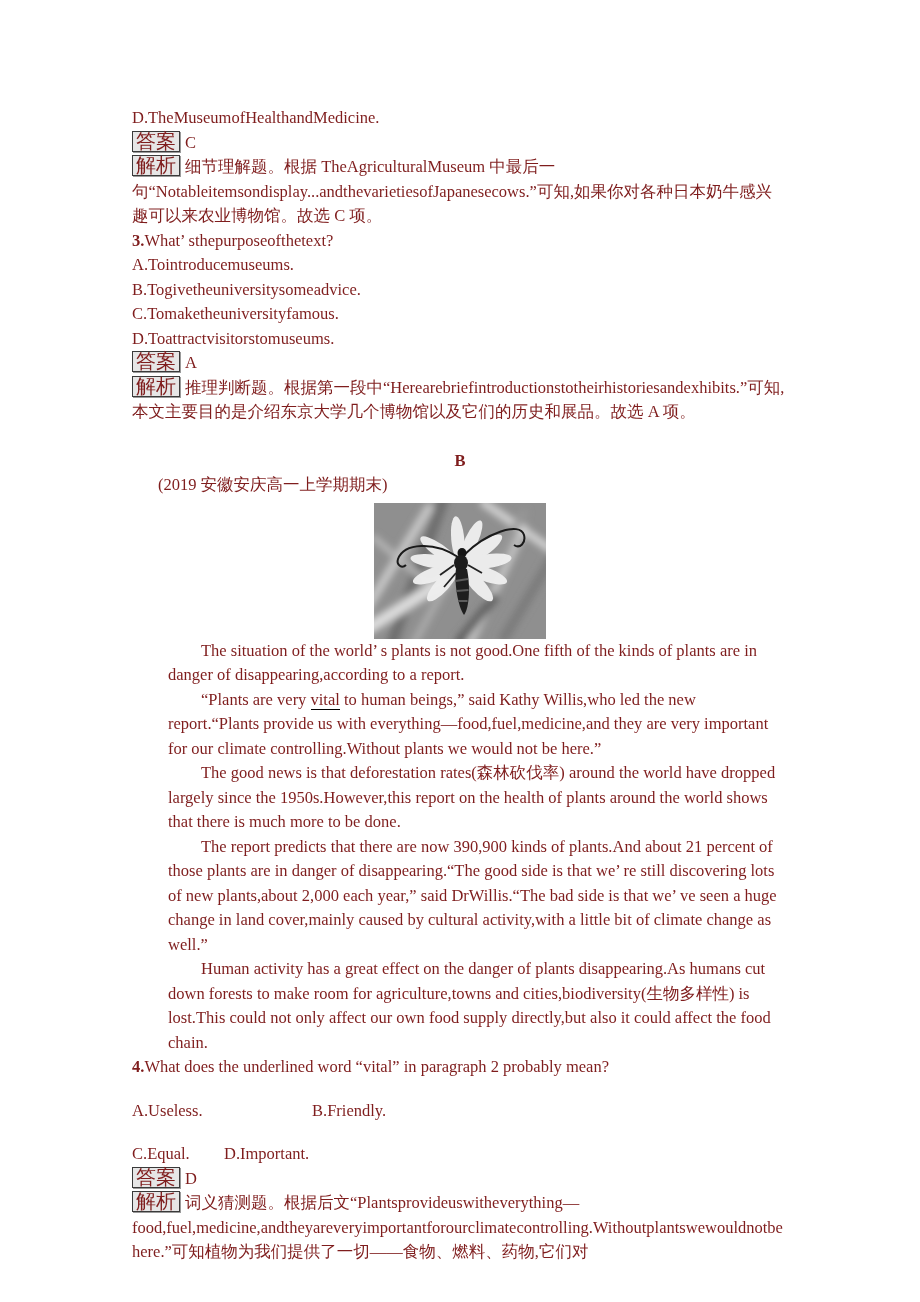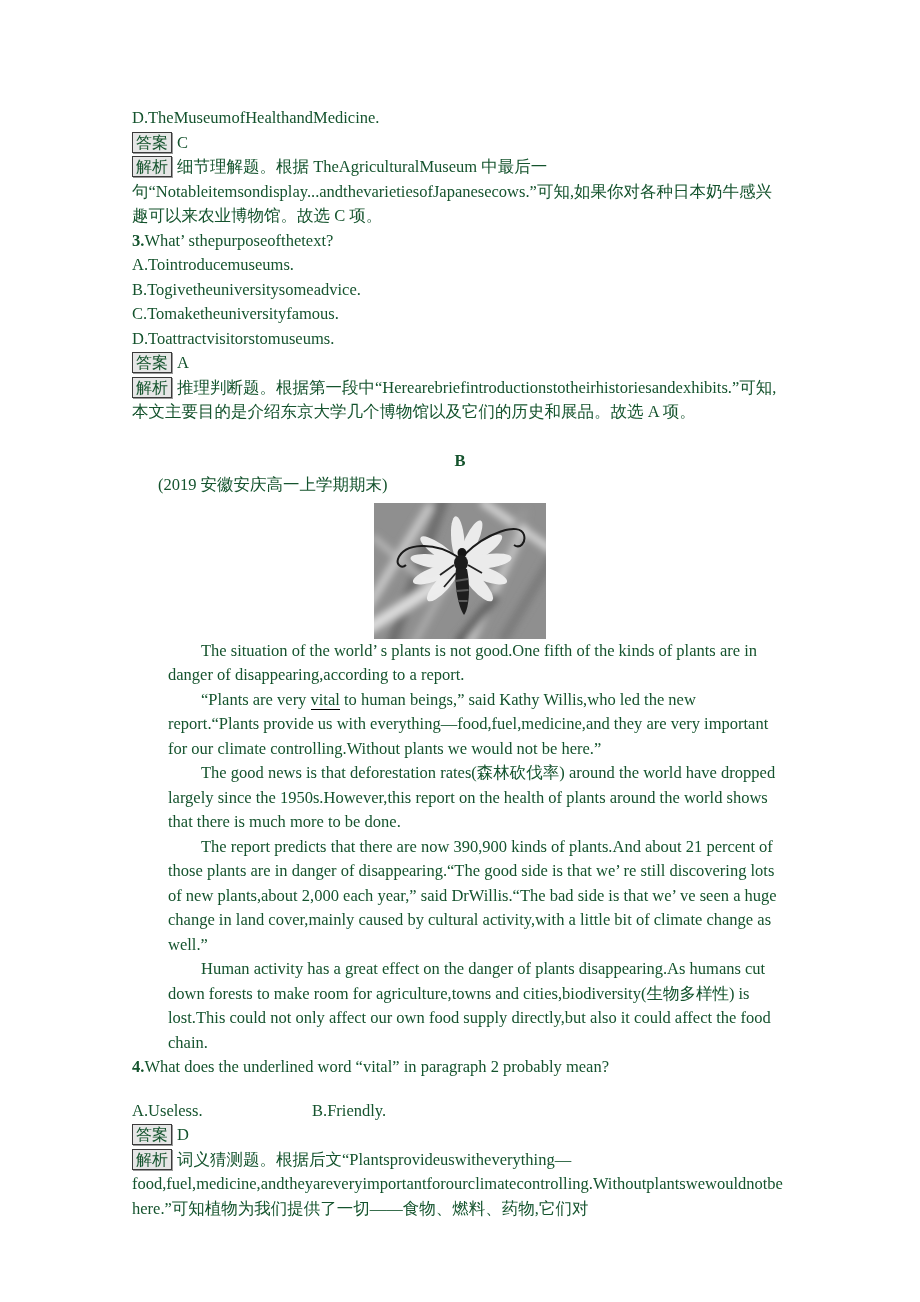--- a/index.html
+++ b/index.html
@@ -1,28 +1,28 @@
 <!DOCTYPE html>
 <html><head>
 <meta charset="utf-8">
 <style>
   html,body{margin:0;padding:0;background:#ffffff;}
   .page{
     width:920px;height:1302px;box-sizing:border-box;
-    background:#ffffff;color:#14532d;
+    background:#ffffff;color:#7f1d1d;
     font-family:"Liberation Serif","DejaVu Serif",serif;
     font-size:16.5px;line-height:24.5px;
     padding:106px 132px 0 132px;overflow:hidden;
   }
   p{margin:0;padding:0;}
   .para{overflow-wrap:break-word;word-wrap:break-word;}
   .bodyp{text-indent:33px;overflow-wrap:break-word;word-wrap:break-word;margin-left:36px;}
   .badge{
     display:inline-block;border:1px solid #3a3a3a;background:#e6e6e6;
-    line-height:19px;padding:0 3px;margin-right:5px;font-size:16px;
+    line-height:19px;padding:0 3px;margin-right:5px;font-size:20px;
     box-shadow:1px 1px 0 #9a9a9a;
   }
   .qnum{font-weight:bold;}
   .section-heading{text-align:center;font-weight:bold;margin-top:24px;}
   .source{text-indent:26px;}
   .photo-wrap{text-align:center;margin-top:5px;height:136px;line-height:0;}
   .u{border-bottom:1px solid #000;}
   .optcol{display:inline-block;margin-top:19px;}
   .w180{width:180px;}
   .w92{width:92px;}
@@ -106,18 +106,19 @@
   <p class="bodyp">The good news is that deforestation rates(森林砍伐率) around the world have dropped largely since the 1950s.However,this report on the health of plants around the world shows that there is much more to be done.</p>
 
   <p class="bodyp">The report predicts that there are now 390,900 kinds of plants.And about 21 percent of those plants are in danger of disappearing.“The good side is that we’ re still discovering lots of new plants,about 2,000 each year,” said DrWillis.“The bad side is that we’ ve seen a huge change in land cover,mainly caused by cultural activity,with a little bit of climate change as well.”</p>
 
   <p class="bodyp">Human activity has a great effect on the danger of plants disappearing.As humans cut down forests to make room for agriculture,towns and cities,biodiversity(生物多样性) is lost.This could not only affect our own food supply directly,but also it could affect the food chain.</p>
 
   <p class="para"><span class="qnum">4.</span><span>What does the underlined word “vital” in paragraph 2 probably mean?</span></p>
 
   <p class="para"><span class="optcol w180">A.Useless.</span><span>B.Friendly.</span></p>
 
+  <p class="para"><span class="optcol w92">C.Equal.</span><span>D.Important.</span></p>
 
   <p class="para"><span class="badge">答案</span><span>D</span></p>
 
   <p class="para"><span class="badge">解析</span><span>词义猜测题。根据后文“Plantsprovideuswitheverything—food,fuel,medicine,andtheyareveryimportantforourclimatecontrolling.Withoutplantswewouldnotbehere.”可知植物为我们提供了一切——食物、燃料、药物,它们对</span></p>
 
 </div>
 
 </body></html>

